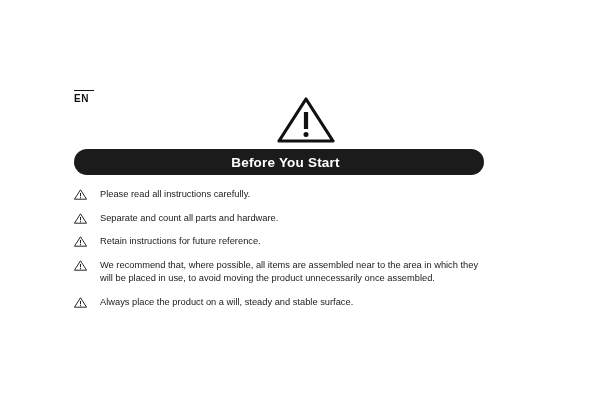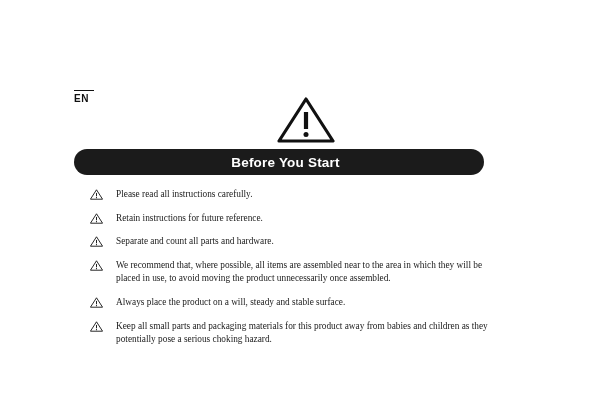--- a/index.html
+++ b/index.html
@@ -66,24 +66,23 @@
     color: #ffffff;
     font-size: 13.5px;
     font-weight: bold;
     letter-spacing: 0.2px;
     padding-left: 13px;
   }
 
   
   .instructions {
     position: absolute;
-    left: 90px;
+    left: 74px;
     top: 188px;
     width: 412px;
-    font-family: Liberation Serif, serif;
   }
   .instruction-row {
     display: flex;
     align-items: flex-start;
     margin-bottom: 10px;
   }
   .instruction-row .bullet-icon {
     flex: 0 0 auto;
     width: 14px;
     margin-right: 12px;
@@ -132,32 +131,32 @@
     </div>
 
     <div class="instruction-row">
       <span class="bullet-icon">
         <svg width="13" height="11" viewBox="0 0 58 48" aria-hidden="true">
           <path d="M29 3 L56 45 L2 45 Z" fill="none" stroke="#111111" stroke-width="4"></path>
           <rect x="26.9" y="17" width="4.2" height="15" fill="#111111"></rect>
           <circle cx="29" cy="38" r="2.6" fill="#111111"></circle>
         </svg>
       </span>
-      <span class="instruction-text">Retain instructions for future reference.</span>
+      <span class="instruction-text">Separate and count all parts and hardware.</span>
     </div>
 
     <div class="instruction-row">
       <span class="bullet-icon">
         <svg width="13" height="11" viewBox="0 0 58 48" aria-hidden="true">
           <path d="M29 3 L56 45 L2 45 Z" fill="none" stroke="#111111" stroke-width="4"></path>
           <rect x="26.9" y="17" width="4.2" height="15" fill="#111111"></rect>
           <circle cx="29" cy="38" r="2.6" fill="#111111"></circle>
         </svg>
       </span>
-      <span class="instruction-text">Separate and count all parts and hardware.</span>
+      <span class="instruction-text">Retain instructions for future reference.</span>
     </div>
 
 
     <div class="instruction-row">
       <span class="bullet-icon">
         <svg width="13" height="11" viewBox="0 0 58 48" aria-hidden="true">
           <path d="M29 3 L56 45 L2 45 Z" fill="none" stroke="#111111" stroke-width="4"></path>
           <rect x="26.9" y="17" width="4.2" height="15" fill="#111111"></rect>
           <circle cx="29" cy="38" r="2.6" fill="#111111"></circle>
         </svg>
@@ -169,25 +168,15 @@
       <span class="bullet-icon">
         <svg width="13" height="11" viewBox="0 0 58 48" aria-hidden="true">
           <path d="M29 3 L56 45 L2 45 Z" fill="none" stroke="#111111" stroke-width="4"></path>
           <rect x="26.9" y="17" width="4.2" height="15" fill="#111111"></rect>
           <circle cx="29" cy="38" r="2.6" fill="#111111"></circle>
         </svg>
       </span>
       <span class="instruction-text">Always place the product on a will, steady and stable surface.</span>
     </div>
 
-    <div class="instruction-row">
-      <span class="bullet-icon">
-        <svg width="13" height="11" viewBox="0 0 58 48" aria-hidden="true">
-          <path d="M29 3 L56 45 L2 45 Z" fill="none" stroke="#111111" stroke-width="4"></path>
-          <rect x="26.9" y="17" width="4.2" height="15" fill="#111111"></rect>
-          <circle cx="29" cy="38" r="2.6" fill="#111111"></circle>
-        </svg>
-      </span>
-      <span class="instruction-text">Keep all small parts and packaging materials for this product away from babies and children as they potentially pose a serious choking hazard.</span>
-    </div>
 
   </div>
 </div>
 
 </body></html>

